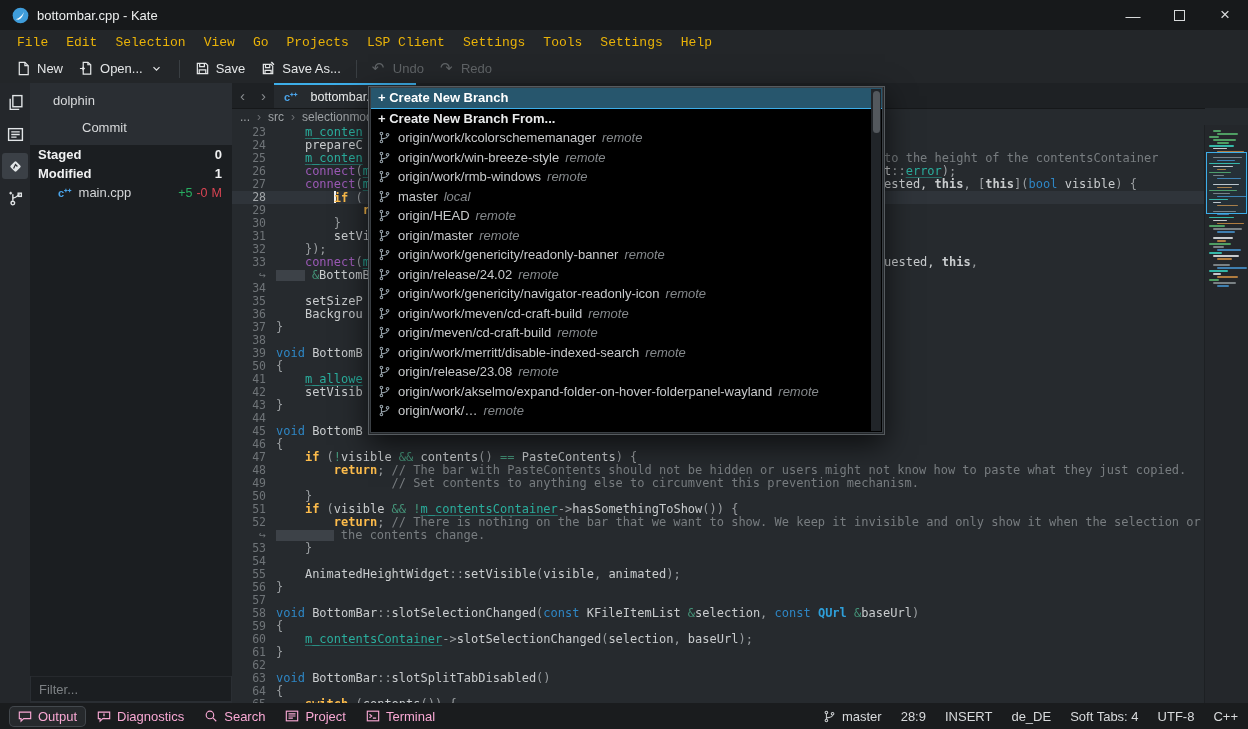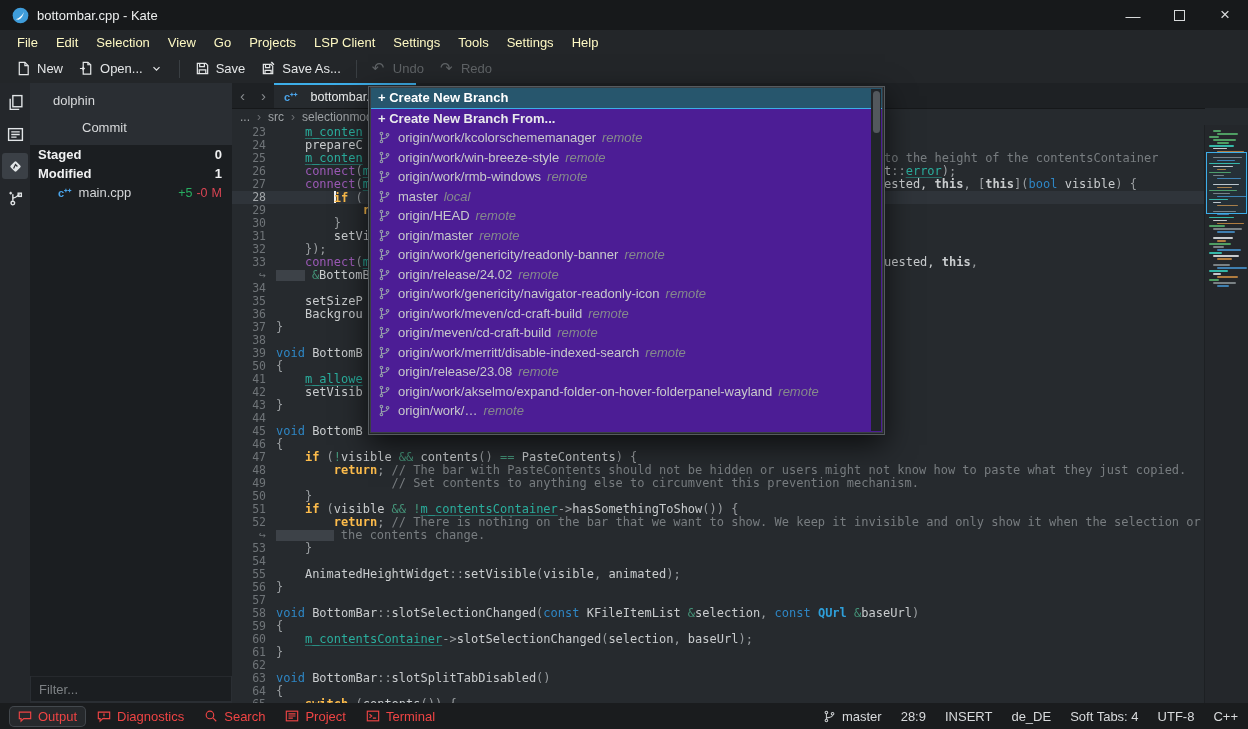--- a/index.html
+++ b/index.html
@@ -8,21 +8,21 @@
   
   #titlebar{position:absolute;left:0;top:0;width:100%;height:30px;background:#17191b;
     display:flex;align-items:center;font-size:13px;color:#eceeee;}
   #titlebar .applogo{width:17px;height:17px;margin:0 8px 0 12px;}
   #winbtns{margin-left:auto;display:flex;height:100%;}
   .winbtn{width:46px;height:100%;display:flex;align-items:center;justify-content:center;color:#d7d9da;font-size:15px;}
   .maxbox{width:9px;height:9px;border:1.4px solid #d7d9da;display:inline-block;}
   
   #menubar{position:absolute;left:0;top:30px;width:100%;height:24px;background:#232629;
     display:flex;align-items:center;padding-left:8px;font-size:13px;}
-  .menuitem{padding:3px 9px;color:#fef9c3;}
+  .menuitem{padding:3px 9px;color:#eab308;font-family:Liberation Mono, monospace;}
   
   #toolbar{position:absolute;left:0;top:54px;width:100%;height:29px;background:#232629;
     border-bottom:1px solid #141619;display:flex;align-items:center;padding-left:8px;font-size:13px;}
   .tbtn{display:flex;align-items:center;gap:6px;padding:4px 8px;color:#e4e6e7;}
   .tbtn .ic{width:15px;height:15px;display:inline-block;}
   .tbtn.disabled{color:#5f6366;}
   .tbtn.disabled .ic{color:#5f6366;}
   .tsep{width:1px;height:18px;background:#3a3f43;margin:0 7px;}
   .uglyph{font-size:15px;line-height:13px;}
   
@@ -83,32 +83,32 @@
   
   #minimap{position:absolute;right:0;top:0;bottom:0;width:43px;background:#24272b;border-left:1px solid #1d2023;}
   #mmbars{position:absolute;left:4px;top:2px;right:3px;}
   .mmbar{height:1.6px;margin-bottom:1.4px;border-radius:1px;}
   #mmview{position:absolute;left:1px;right:1px;top:27px;height:60px;border:1.5px solid #3daee9;background:rgba(61,174,233,.07);}
   
   #popup{position:absolute;left:368px;top:86px;width:515px;height:347px;background:#232629;
     border:1px solid #565b5f;box-shadow:0 10px 28px rgba(0,0,0,.65);z-index:50;display:flex;flex-direction:column;}
   #popinput{margin:1px;height:22px;background:#16191c;border:1px solid #6fb3d2;border-radius:2px;
     color:#9aa0a4;font-size:13px;font-family:"Liberation Sans",sans-serif;padding:0 6px;outline:none;}
-  #poplist{flex:1;position:relative;background:#4c1d95;border:1px solid #3a3f44;margin:0 1px 1px 1px;overflow:hidden;}
+  #poplist{flex:1;position:relative;background:#000000;border:1px solid #3a3f44;margin:0 1px 1px 1px;overflow:hidden;}
   .prow{display:flex;align-items:center;height:19.5px;padding:0 18px 0 7px;font-size:13px;color:#c7c9cb;white-space:nowrap;overflow:hidden;}
   .prow .ic{width:13px;height:13px;margin-right:7px;color:#97a3ab;flex:0 0 13px;}
   .prow .meta{font-style:italic;color:#85898c;margin-left:6px;}
   .prow.bold{font-weight:bold;color:#e9ebec;}
   .prow.selected{background:#27566d;color:#ffffff;border-bottom:1px solid #3daee9;}
   #popscroll{position:absolute;right:1px;top:1px;bottom:1px;width:10px;background:#212529;}
   #popthumb{position:absolute;left:1.5px;top:2px;width:7px;height:42px;border-radius:3.5px;background:#53585d;}
   
   #statusbar{position:absolute;left:0;top:703px;width:100%;height:26px;background:#1a1c1e;
     display:flex;align-items:center;font-size:13px;padding:0 10px;box-sizing:border-box;}
-  .sbitem{display:flex;align-items:center;gap:6px;padding:2px 8px;border-radius:4px;color:#ef4444;}
+  .sbitem{display:flex;align-items:center;gap:6px;padding:2px 8px;border-radius:4px;color:#f9a8d4;}
   .sbitem .ic{width:14px;height:14px;}
   .sbitem.active{background:#26292c;box-shadow:0 0 0 1px #43484d;}
   #sbright{margin-left:auto;display:flex;align-items:center;gap:19px;color:#d8dadc;}
   #sbright .withicon{display:flex;align-items:center;gap:6px;}
   #sbright .ic{width:13px;height:13px;color:#c9ccce;}
   .ic svg{width:100%;height:100%;display:block;}
 </style>
 </head>
 <body>
 

